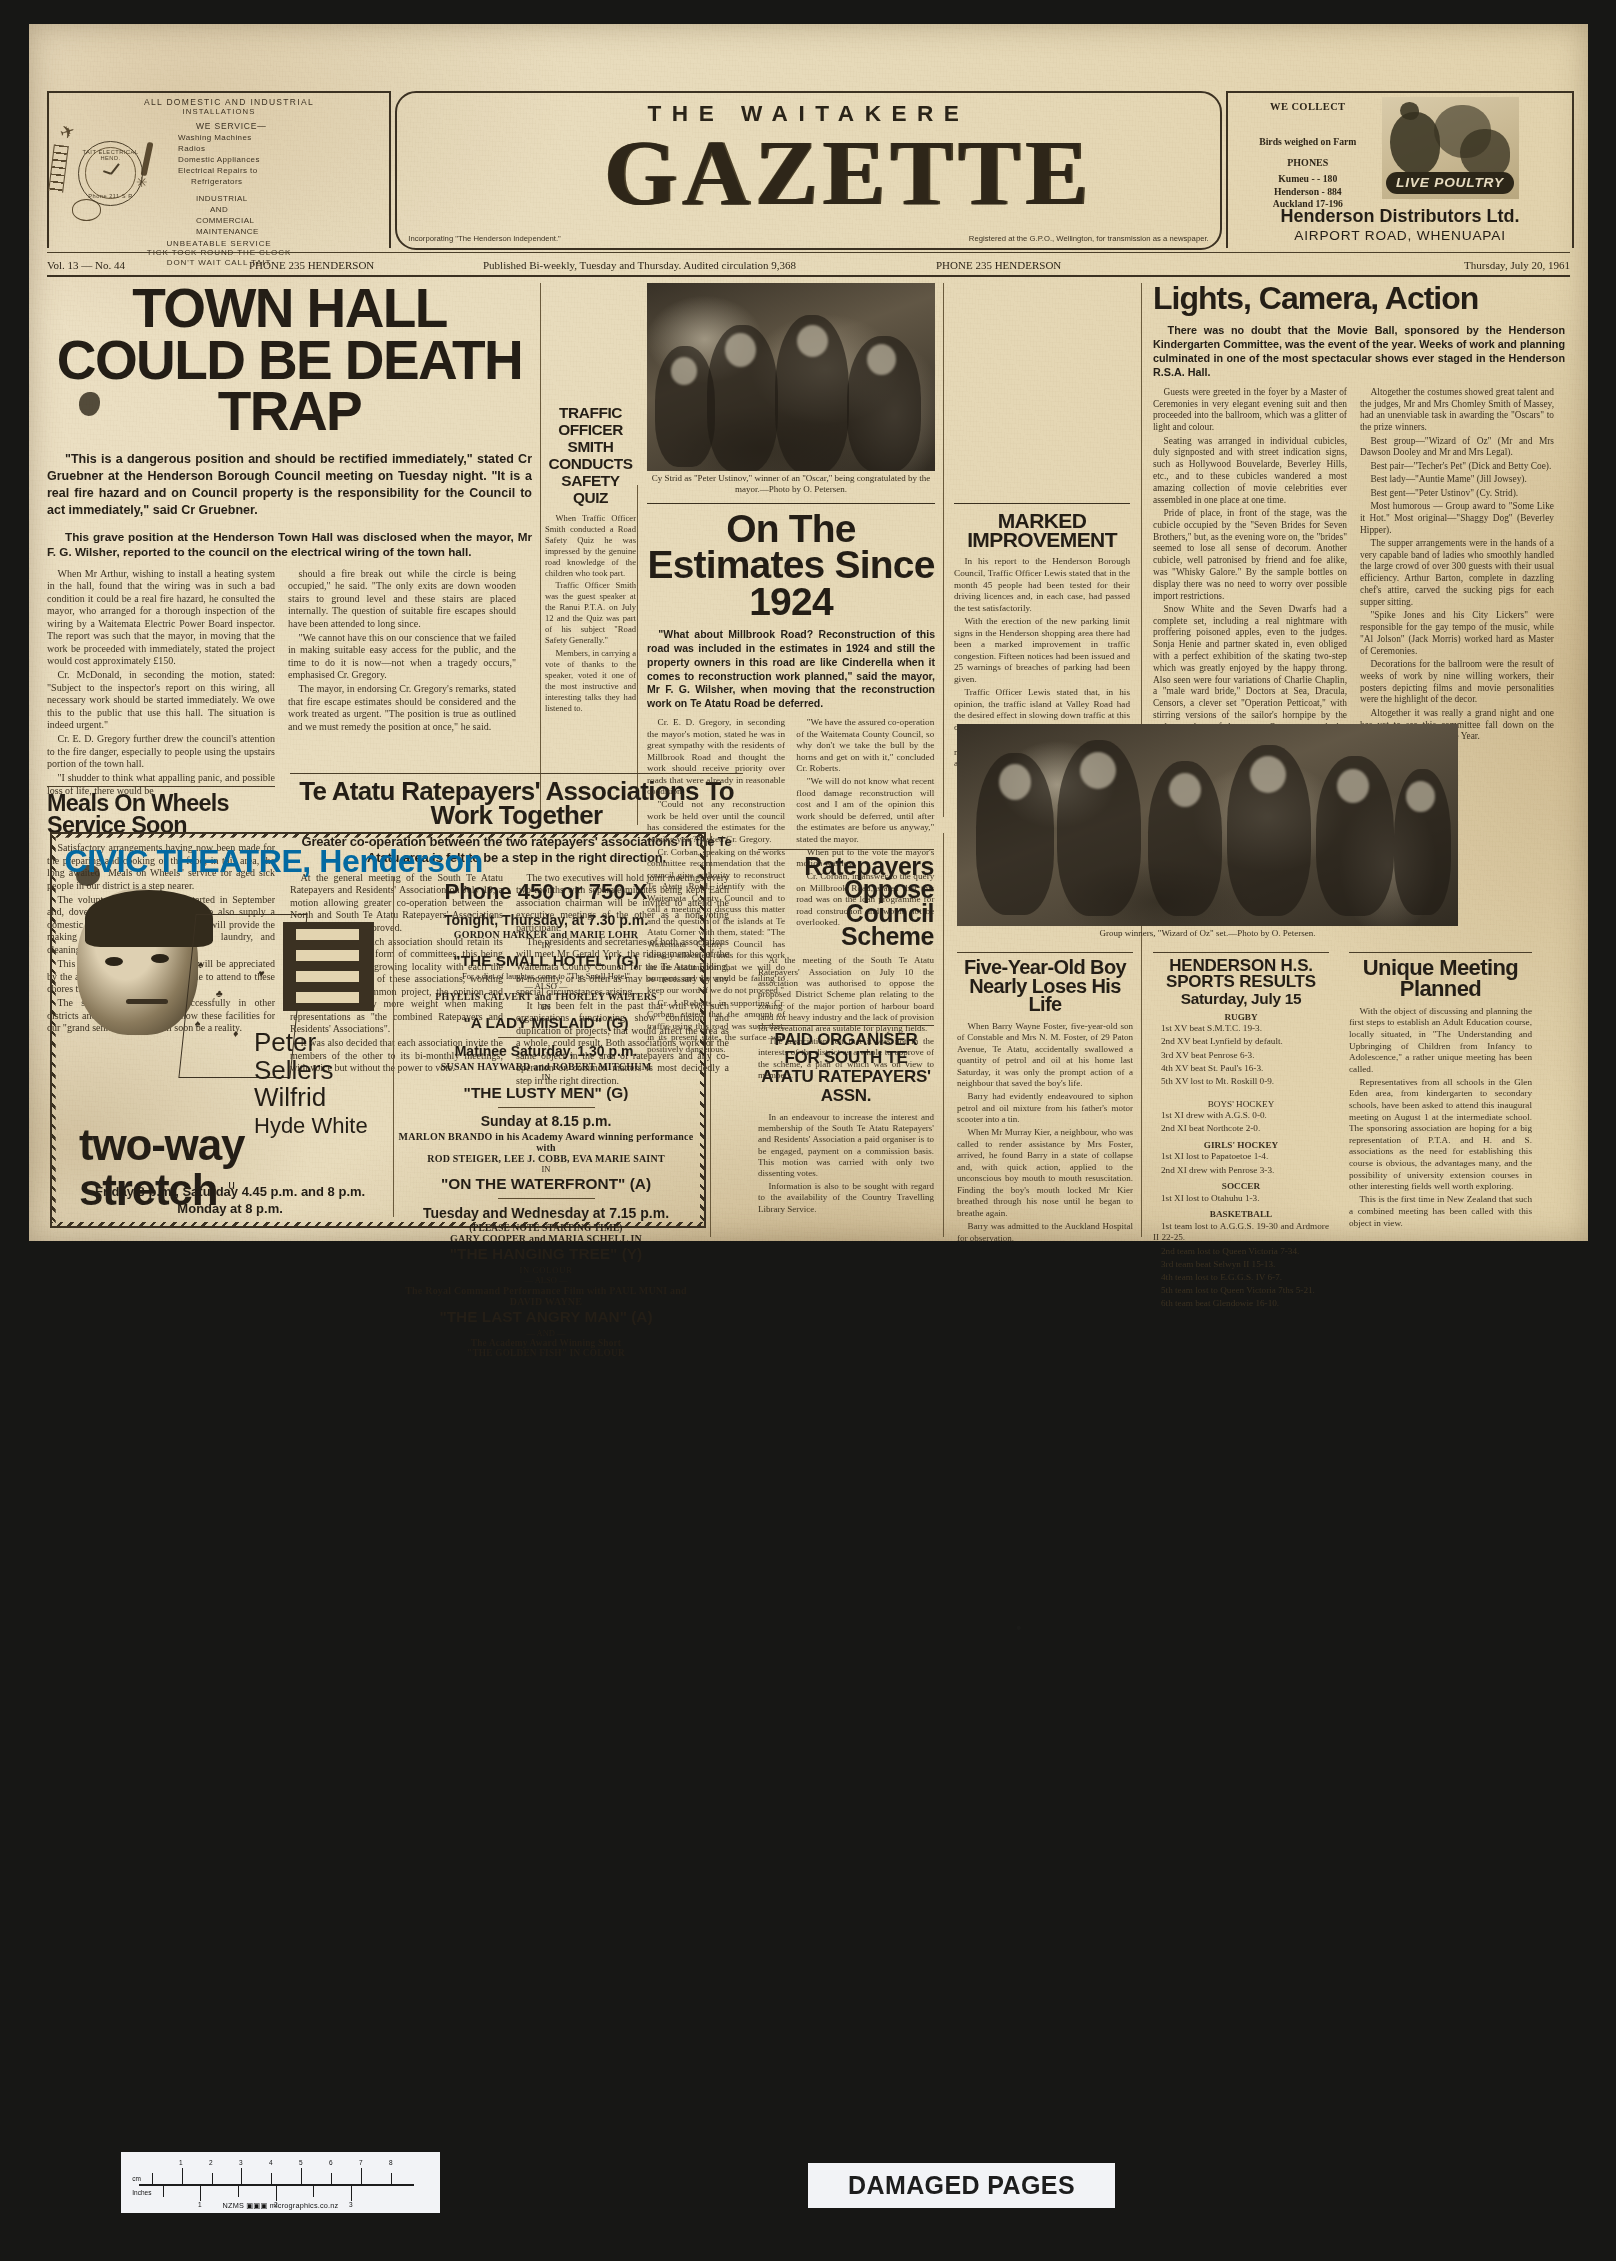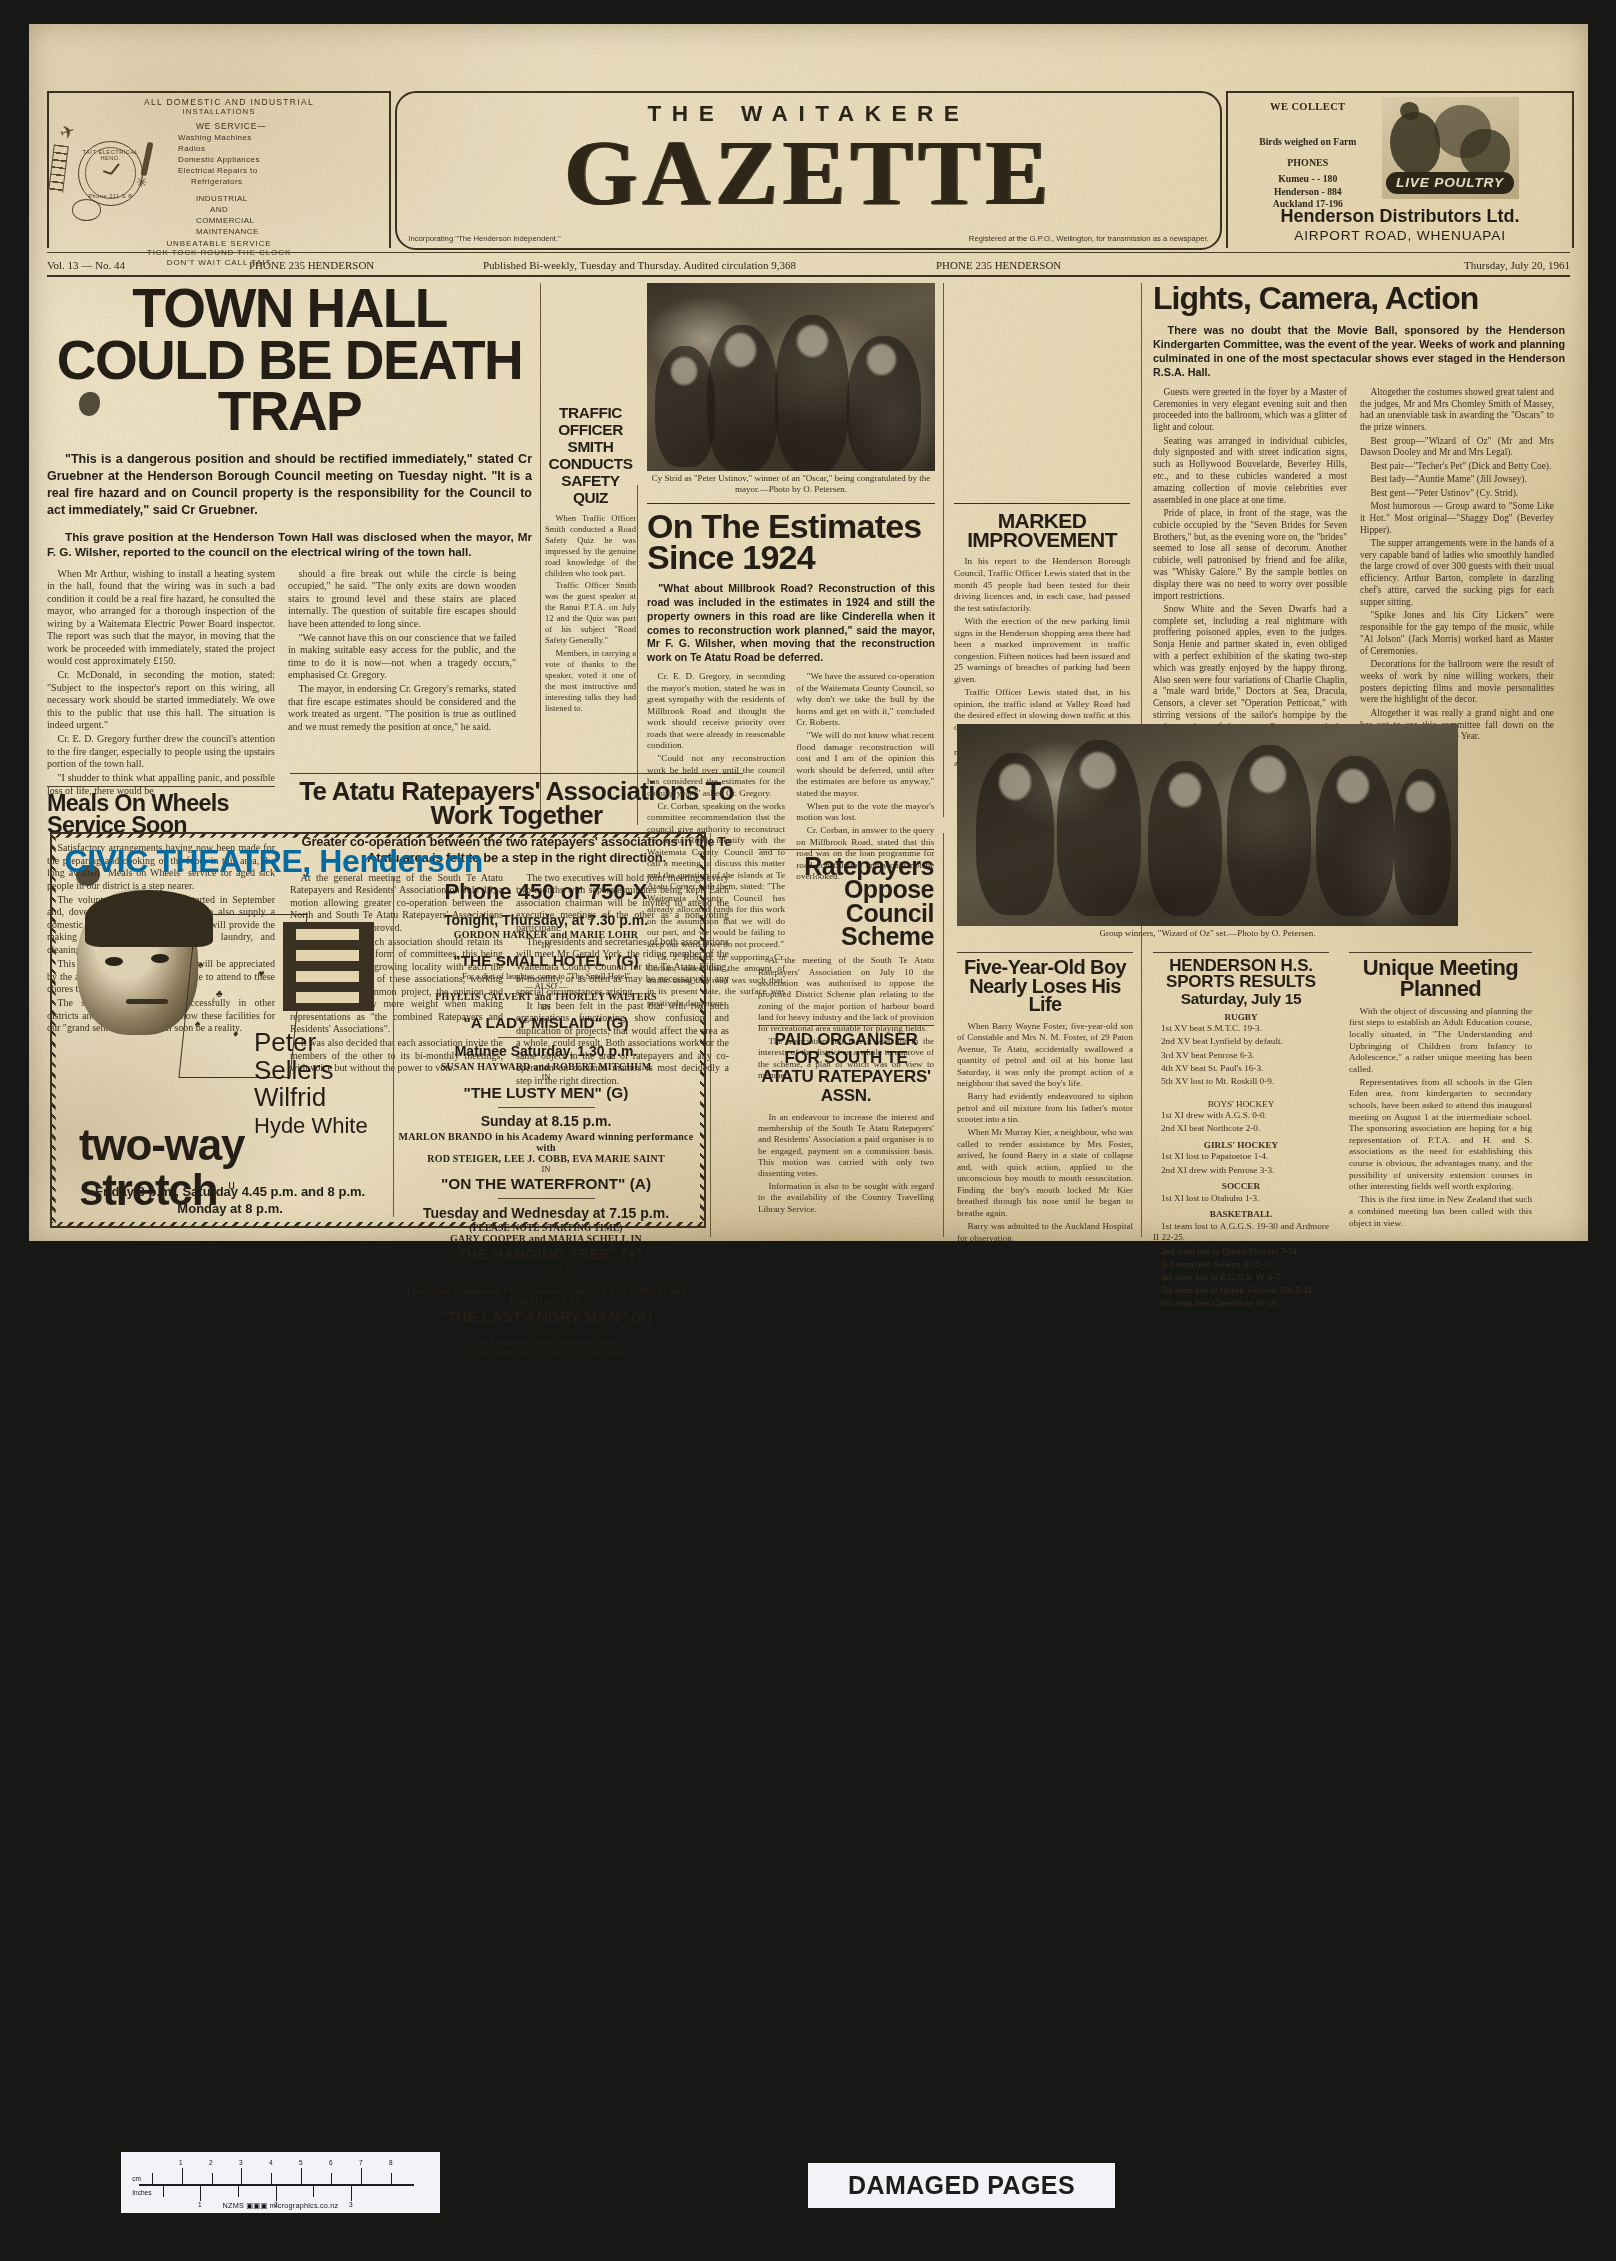--- a/index.html
+++ b/index.html
@@ -81,21 +81,21 @@
      border-radius:2.4px;transform:rotate(12deg);}
   .spark{position:absolute;left:87px;top:53px;font-size:13.7px;color:#5a4a30;}
 
   #title-box{position:absolute;left:348px;top:1.6px;width:823px;height:155px;
      border:2.4px solid #3b3122;border-radius:21px;overflow:hidden;}
   #title-the{position:absolute;top:8px;width:100%;text-align:center;
      font-family:"Liberation Sans",sans-serif;font-weight:bold;font-size:22.6px;letter-spacing:10.5px;color:#2a2419;}
   #title-gaz{position:absolute;top:32px;width:100%;text-align:center;
      font-family:"Liberation Serif",serif;font-weight:bold;font-size:94px;letter-spacing:4.9px;
      color:#2e2619;line-height:94px;
-     text-shadow:1.6px 0 0 #4b4029, -0.8px 0 0 #4b4029;}
+     text-shadow:1.6px 0 0 #4b4029, -0.8px 0 0 #4b4029;padding-left:40px;}
   #title-incorp{position:absolute;left:11.3px;bottom:4.9px;font-family:"Liberation Sans",sans-serif;
      font-size:7.7px;color:#3b3122;}
   #title-reg{position:absolute;right:11.3px;bottom:4.9px;font-family:"Liberation Sans",sans-serif;
      font-size:7.7px;color:#3b3122;}
 
   #ad-poultry{position:absolute;left:1179px;top:1.6px;width:344px;height:155px;
      border-left:2.4px solid #3b3122;border-right:2.4px solid #3b3122;border-top:2.4px solid #3b3122;
      font-family:"Liberation Serif",serif;color:#2e2619;}
   #poul-left{position:absolute;left:11.3px;top:8px;width:137px;text-align:center;font-weight:bold;}
   #poul-left .l1{font-size:10.5px;letter-spacing:0.4px;}
@@ -372,21 +372,21 @@
         <div class="hi" style="left:78px;top:50px;width:31px;height:34px;"></div>
         <div class="hi" style="left:150px;top:42px;width:31px;height:32px;"></div>
         <div class="hi" style="left:220px;top:61px;width:29px;height:31px;"></div>
         <div class="hi" style="left:24px;top:74px;width:26px;height:27.5px;"></div>
       </div>
       <div class="caption">Cy Strid as "Peter Ustinov," winner of an "Oscar," being congratulated by the mayor.—Photo by O. Petersen.</div>
     </div>
 
     <div class="col" style="left:600px;top:220px;width:288px;">
       <div class="rule" style="margin-bottom:6.5px;"></div>
-      <div class="hl" style="font-size:34px;letter-spacing:-0.8px;">On The Estimates Since 1924</div>
+      <div class="hl" style="font-size:39px;text-align:center;letter-spacing:-0.8px;">On The Estimates Since 1924</div>
       <div class="lead" style="margin-top:8px;text-indent:11.3px;font-size:10.5px;line-height:13.7px;">"What about Millbrook Road?  Reconstruction of this road was included in the estimates in 1924 and still the property owners in this road are like Cinderella when it comes to reconstruction work planned," said the mayor, Mr F. G. Wilsher, when moving that the reconstruction work on Te Atatu Road be deferred.</div>
       <div style="display:flex;gap:11.3px;margin-top:6.5px;">
         <div class="body-col" style="width:138px;font-size:9.2px;line-height:11.5px;">
           <p>Cr. E. D. Gregory, in seconding the mayor's motion, stated he was in great sympathy with the residents of Millbrook Road and thought the work should receive priority over roads that were already in reasonable condition.</p>
           <p>"Could not any reconstruction work be held over until the council has considered the estimates for the coming year?" asked Cr. Gregory.</p>
           <p>Cr. Corban, speaking on the works committee recommendation that the council give authority to reconstruct Te Atatu Road, identify with the Waitemata County Council and to call a meeting to discuss this matter and the question of the islands at Te Atatu Corner with them, stated: "The Waitemata County Council has already allocated funds for this work on the assumption that we will do our part, and we would be failing to keep our word if we do not proceed."</p>
           <p>Cr. J. Roberts, in supporting Cr. Corban, stated that the amount of traffic using this road was such that, in its present state, the surface was positively dangerous.</p>
         </div>
         <div class="body-col" style="width:138px;font-size:9.2px;line-height:11.5px;">
           <p>"We have the assured co-operation of the Waitemata County Council, so why don't we take the bull by the horns and get on with it," concluded Cr. Roberts.</p>

